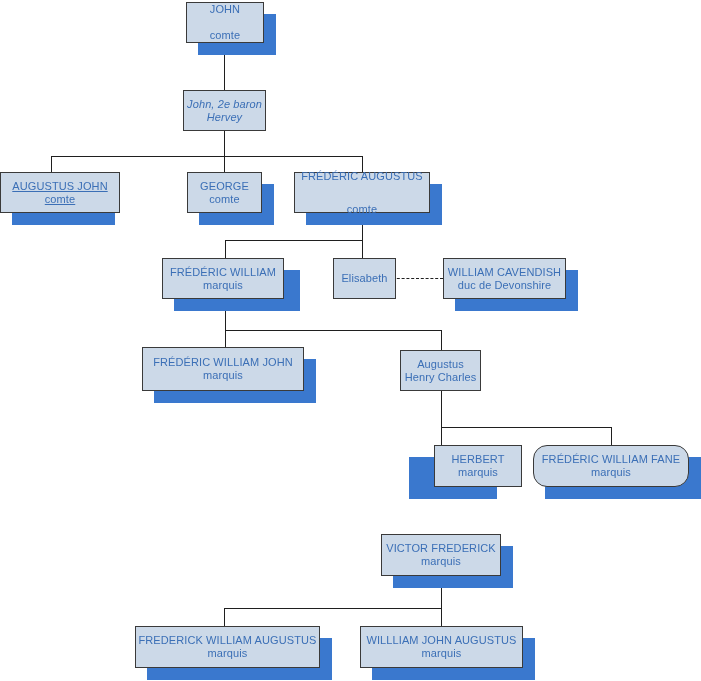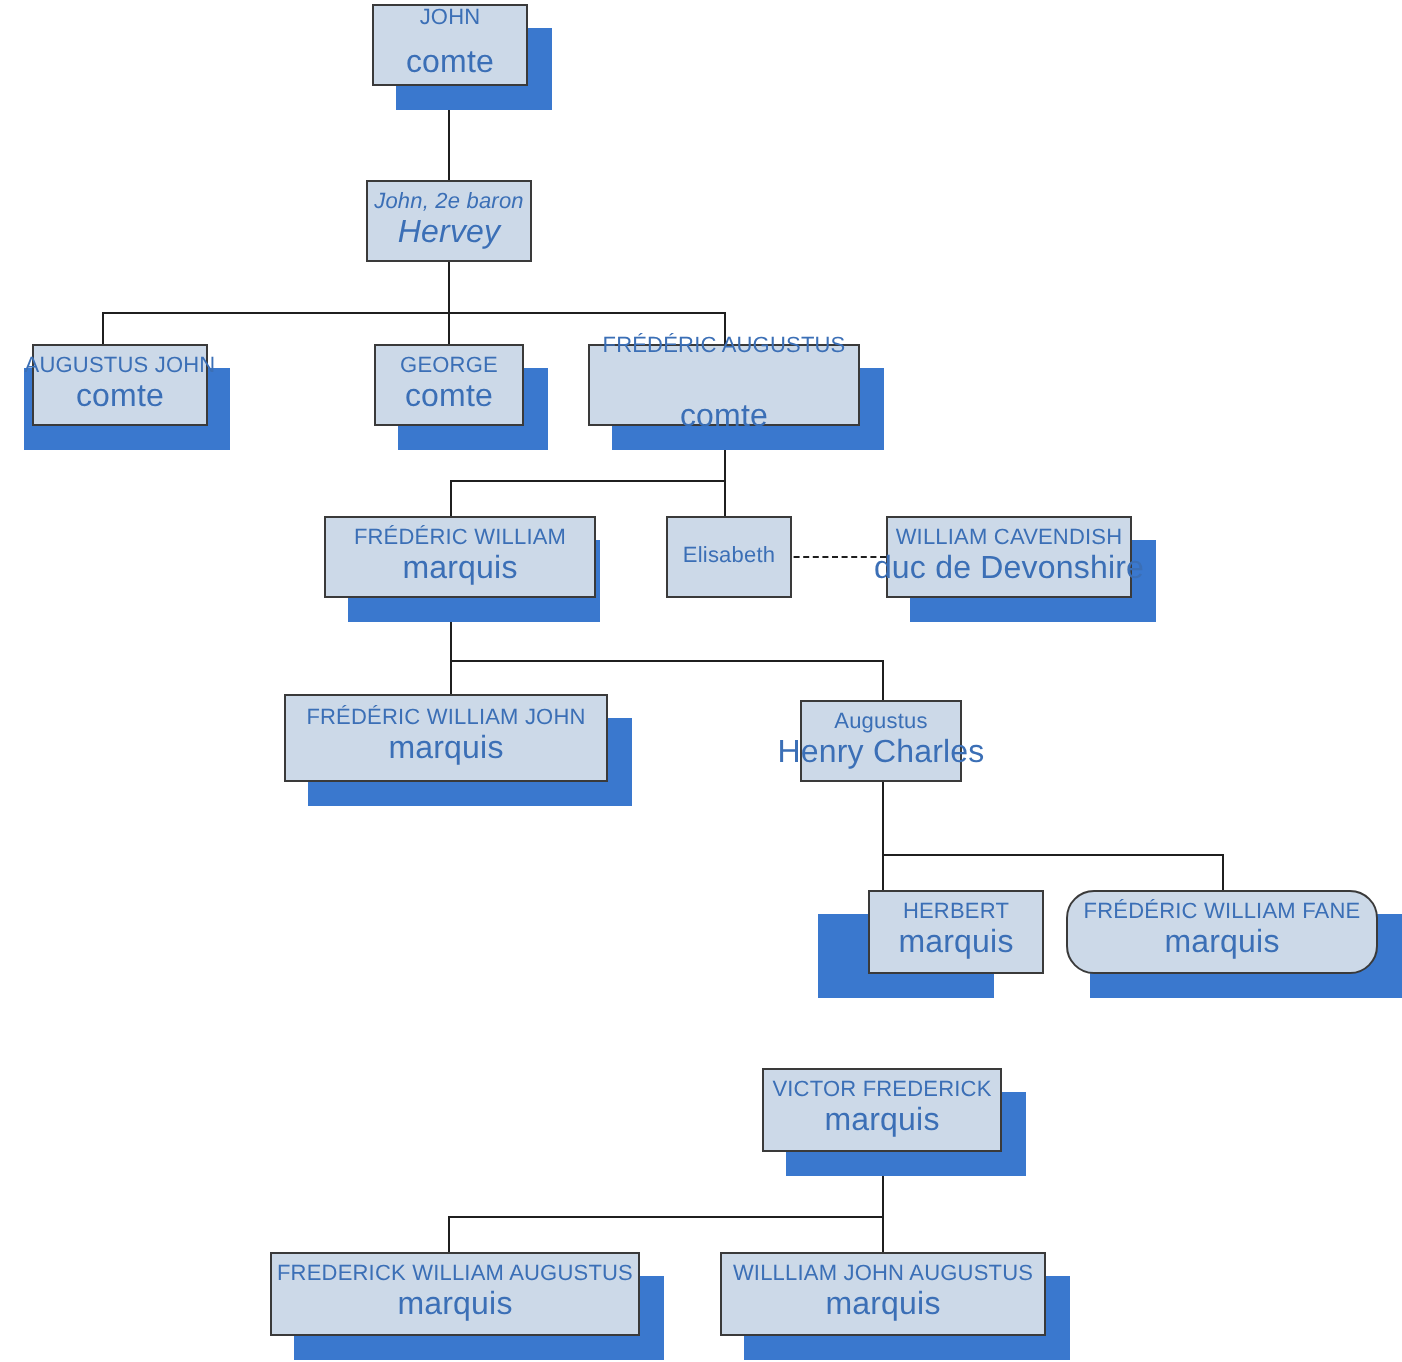--- a/index.html
+++ b/index.html
@@ -36,21 +36,21 @@
     color:#3b6fb6;
     display:flex;
     flex-direction:column;
     align-items:center;
     justify-content:center;
     text-align:center;
     line-height:1.18;
     z-index:3;
   }
   .node .nm{font-size:11px;letter-spacing:.1px;white-space:nowrap;}
-  .node .ti{font-size:16px;letter-spacing:.1px;white-space:nowrap;}
+  .node .ti{font-size:11px;letter-spacing:.1px;white-space:nowrap;}
 
   
   .shadow{
     position:absolute;
     background:#3a78ce;
     z-index:1;
   }
 </style>
 </head>
 <body>
@@ -91,36 +91,36 @@
       <div class="shadow" style="left: 198px; top: 14px; width: 78px; height: 41px;"></div>
       <div class="node" style="left: 186px; top: 2px; width: 78px; height: 41px; justify-content: space-between;">
         <div class="nm">JOHN</div>
         <div class="ti">comte</div>
       </div>
       <div class="node" style="left: 183px; top: 90px; width: 83px; height: 41px; font-style: italic;">
         <div class="nm">John, 2e baron</div>
         <div class="ti">Hervey</div>
       </div>
       <div class="shadow" style="left: 12px; top: 184px; width: 103px; height: 41px;"></div>
-      <div class="node" style="left: 16px; top: 172px; width: 88px; height: 41px;">
+      <div class="node" style="left: 0px; top: 172px; width: 120px; height: 41px; text-decoration: underline;">
         <div class="nm">AUGUSTUS JOHN</div>
         <div class="ti">comte</div>
       </div>
       <div class="shadow" style="left: 199px; top: 184px; width: 75px; height: 41px;"></div>
       <div class="node" style="left: 187px; top: 172px; width: 75px; height: 41px;">
         <div class="nm">GEORGE</div>
         <div class="ti">comte</div>
       </div>
       <div class="shadow" style="left: 306px; top: 184px; width: 136px; height: 41px;"></div>
       <div class="node" style="left: 294px; top: 172px; width: 136px; height: 41px; gap: 20px;">
         <div class="nm">FRÉDÉRIC AUGUSTUS</div>
         <div class="ti">comte</div>
       </div>
       <div class="shadow" style="left: 174px; top: 270px; width: 126px; height: 41px;"></div>
-      <div class="node" style="left: 162px; top: 258px; width: 136px; height: 41px;">
+      <div class="node" style="left: 162px; top: 258px; width: 122px; height: 41px;">
         <div class="nm">FRÉDÉRIC WILLIAM</div>
         <div class="ti">marquis</div>
       </div>
       <div class="node" style="left: 333px; top: 258px; width: 63px; height: 41px;">
         <div class="nm">Elisabeth</div>
       </div>
       <div class="shadow" style="left: 455px; top: 270px; width: 123px; height: 41px;"></div>
       <div class="node" style="left: 443px; top: 258px; width: 123px; height: 41px; align-items: center;">
         <div class="nm">WILLIAM CAVENDISH</div>
         <div class="ti">duc de Devonshire</div>

